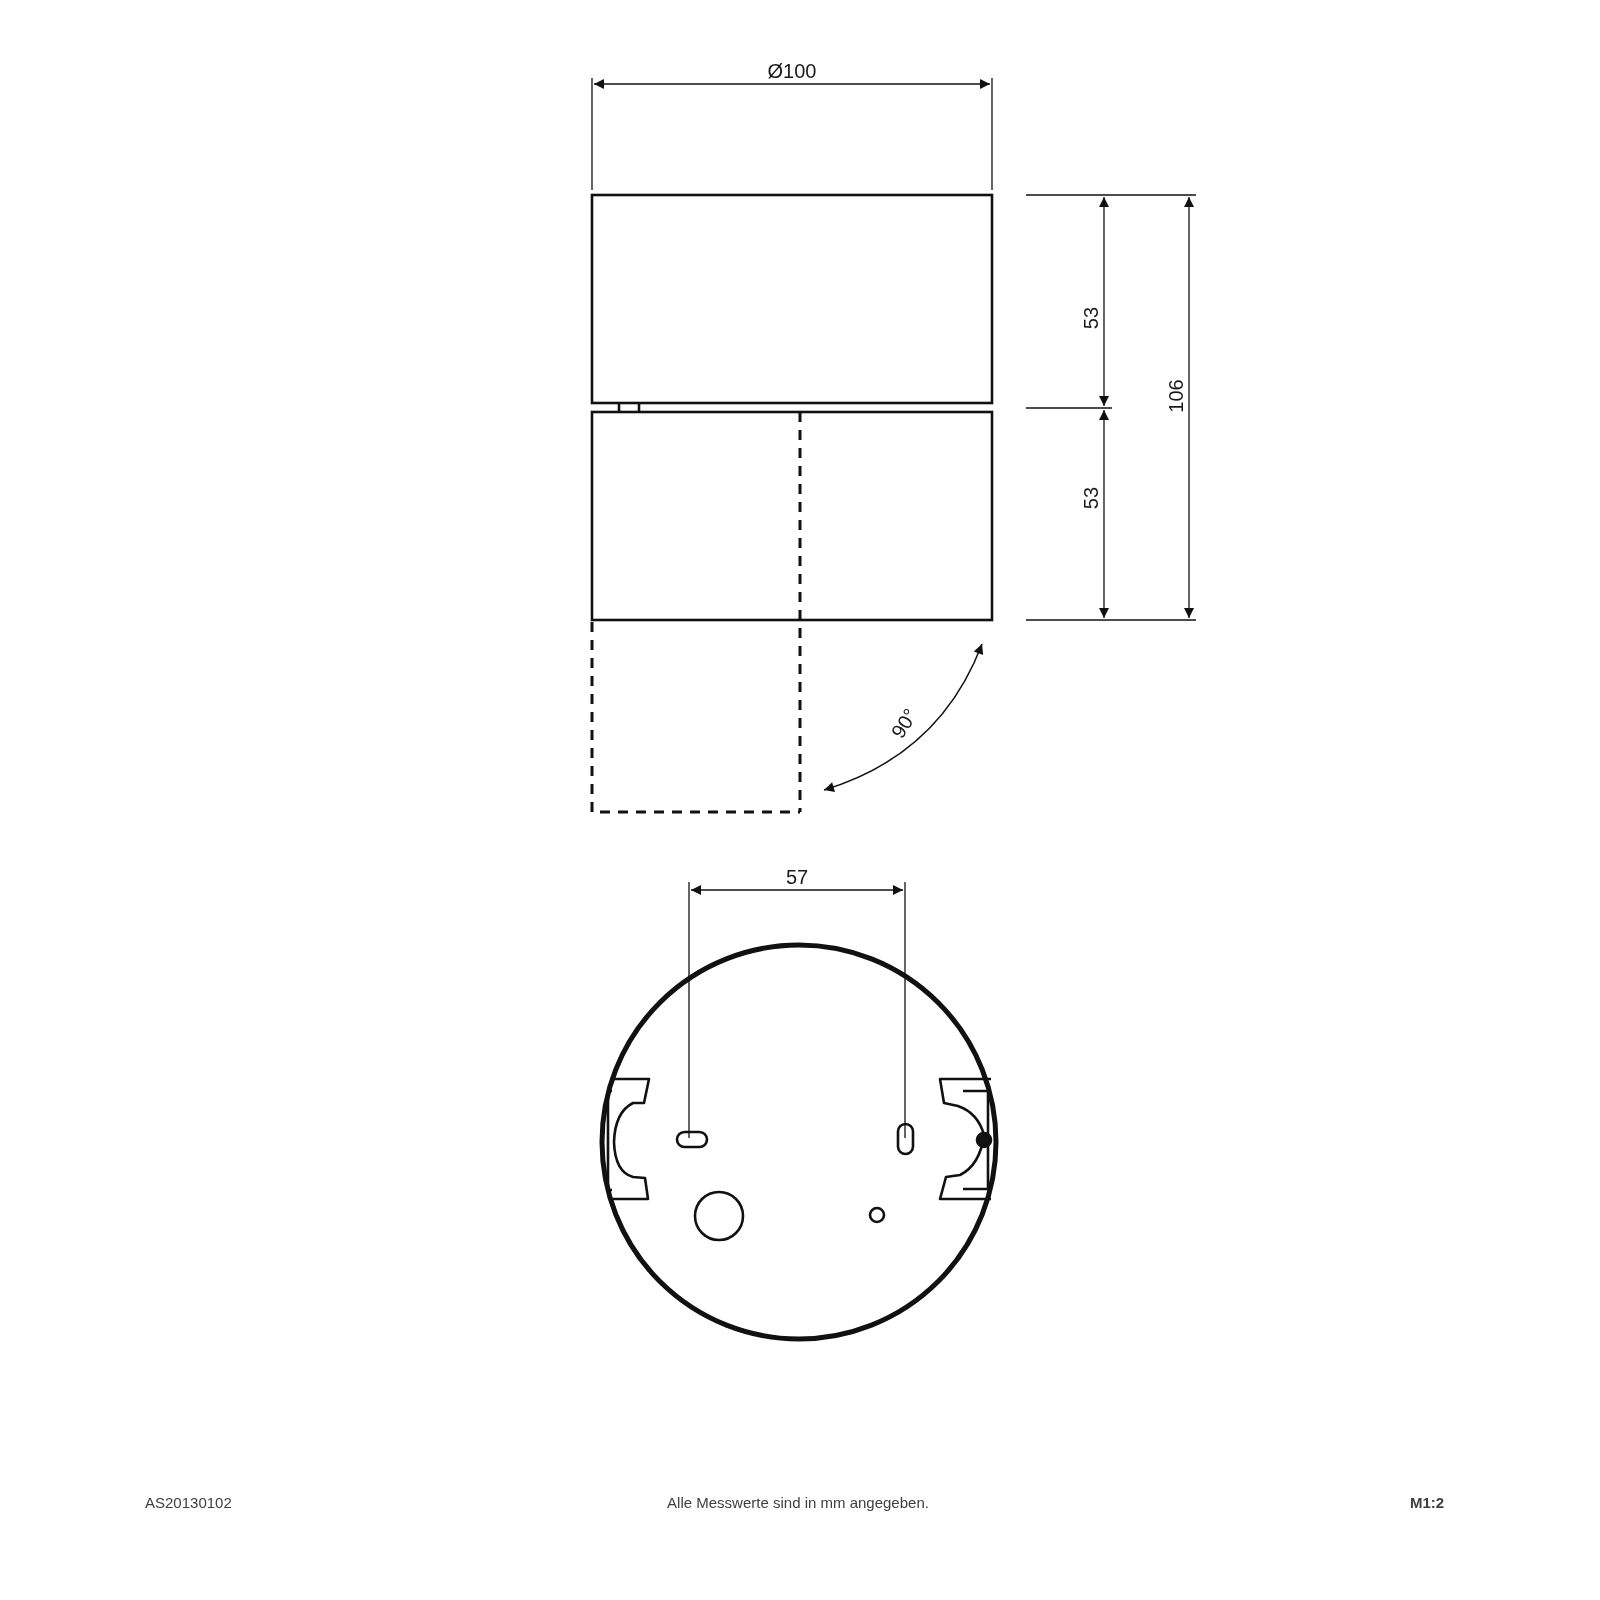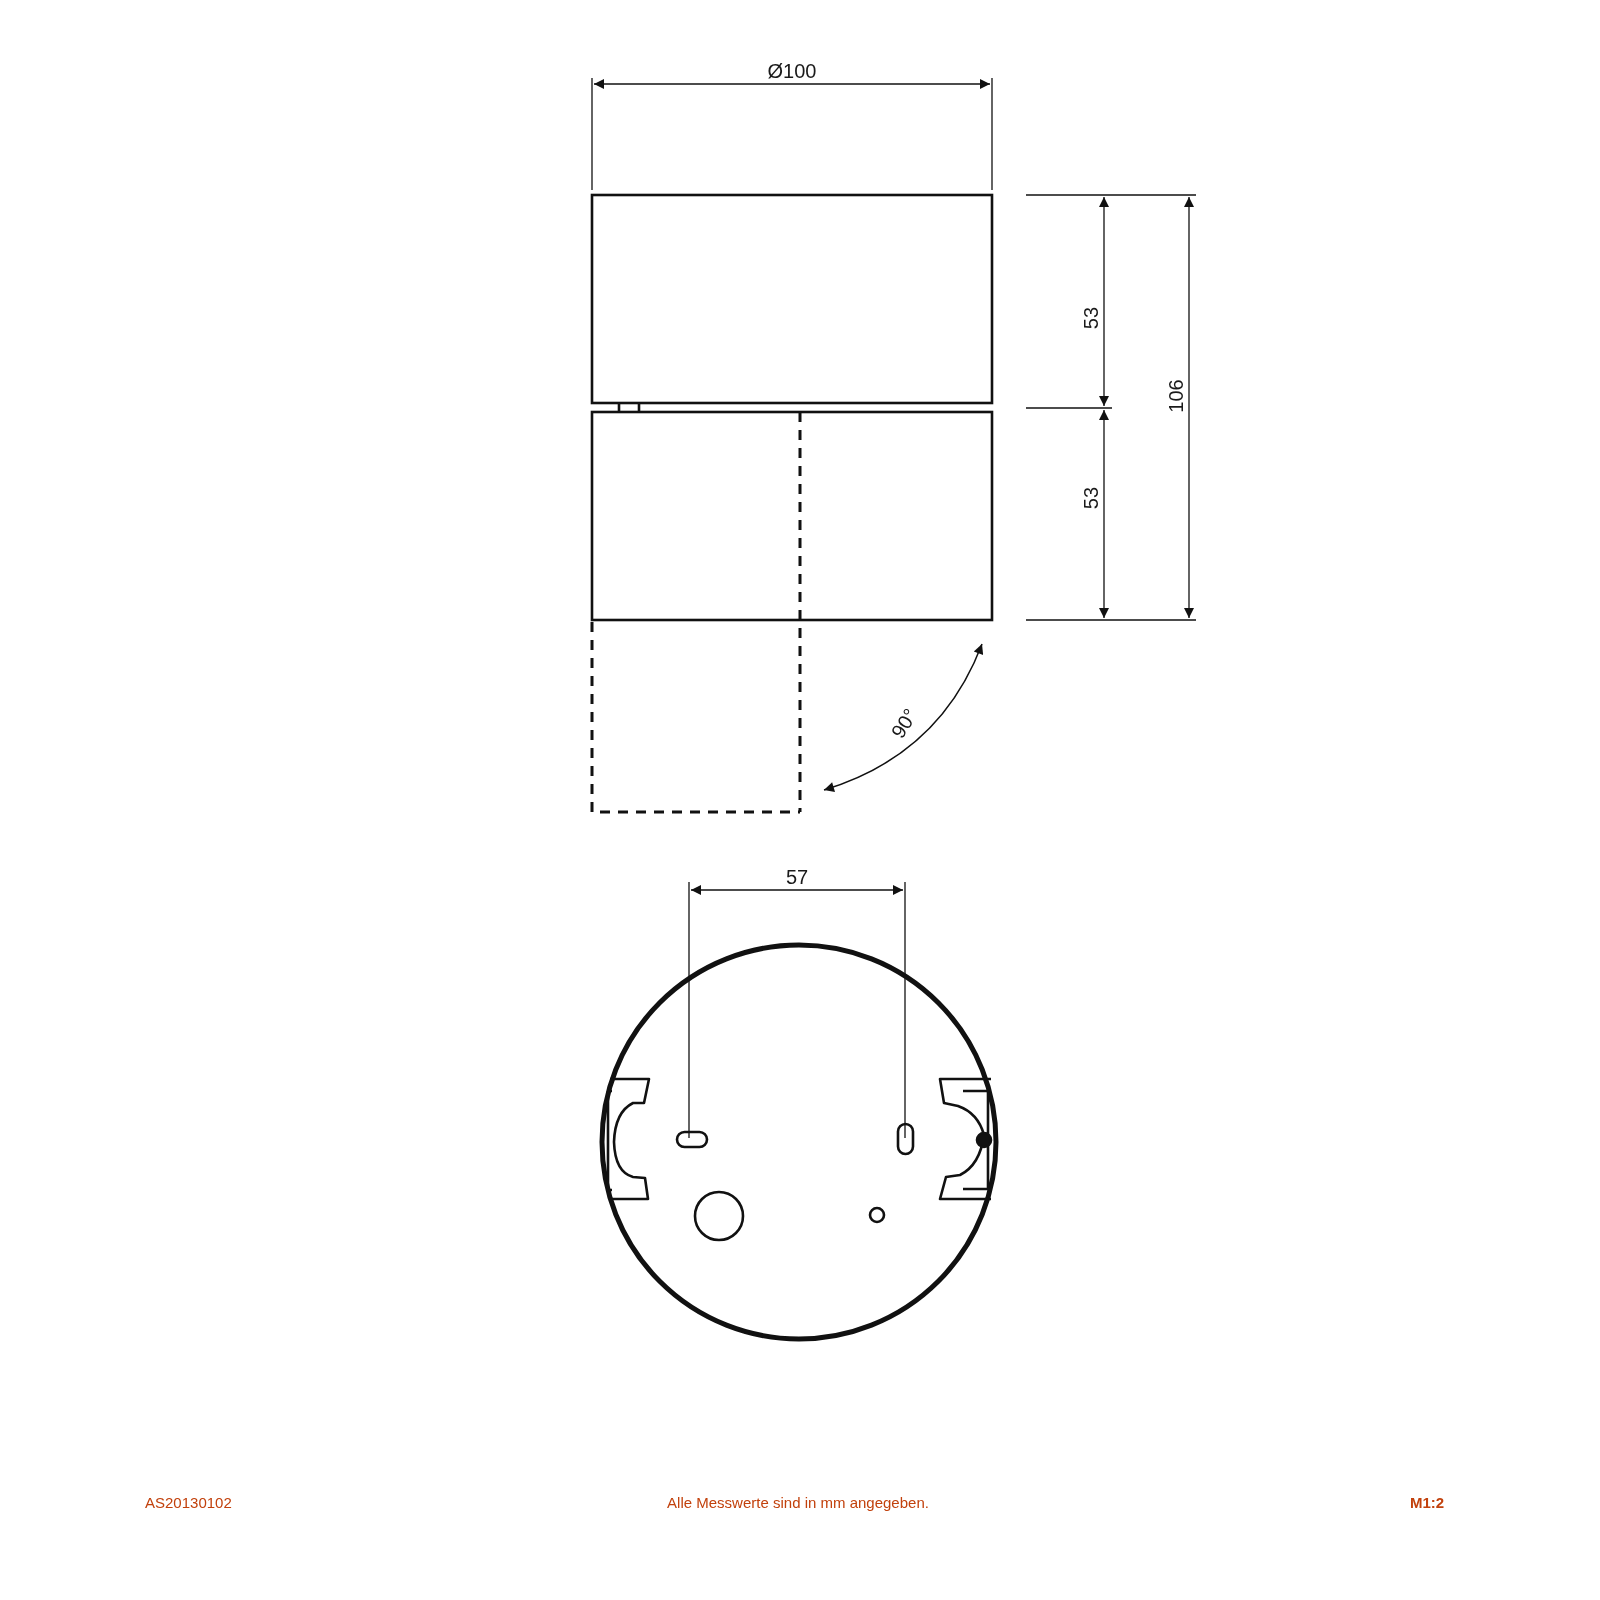--- a/index.html
+++ b/index.html
@@ -1,19 +1,19 @@
 <!DOCTYPE html>
 <html><head>
   <meta charset="utf-8">
   <style>
     html, body { margin: 0; padding: 0; background: #ffffff; }
     body { width: 1600px; height: 1600px; position: relative; overflow: hidden; font-family: "Liberation Sans", sans-serif; }
     #drawing { position: absolute; left: 0; top: 0; width: 1600px; height: 1600px; }
     .dim-text { font-family: "Liberation Sans", sans-serif; font-size: 20px; fill: #1a1a1a; }
-    .footer-text { position: absolute; top: 1494px; font-family: "Liberation Sans", sans-serif; font-size: 15px; color: #c2410c; white-space: nowrap; }
+    .footer-text { position: absolute; top: 1494px; font-family: "Liberation Sans", sans-serif; font-size: 15px; color: #404040; white-space: nowrap; }
     #footer-code { left: 145px; }
     #footer-note { left: 0; width: 1596px; text-align: center; }
     #footer-scale { left: 1410px; font-weight: bold; }
   </style>
 </head>
 <body>
 
 <svg id="drawing" viewBox="0 0 1600 1600" xmlns="http://www.w3.org/2000/svg">
   <defs>
     <marker id="arr" viewBox="0 0 10 10" refX="10" refY="5" markerWidth="14" markerHeight="10" markerUnits="userSpaceOnUse" orient="auto-start-reverse">

